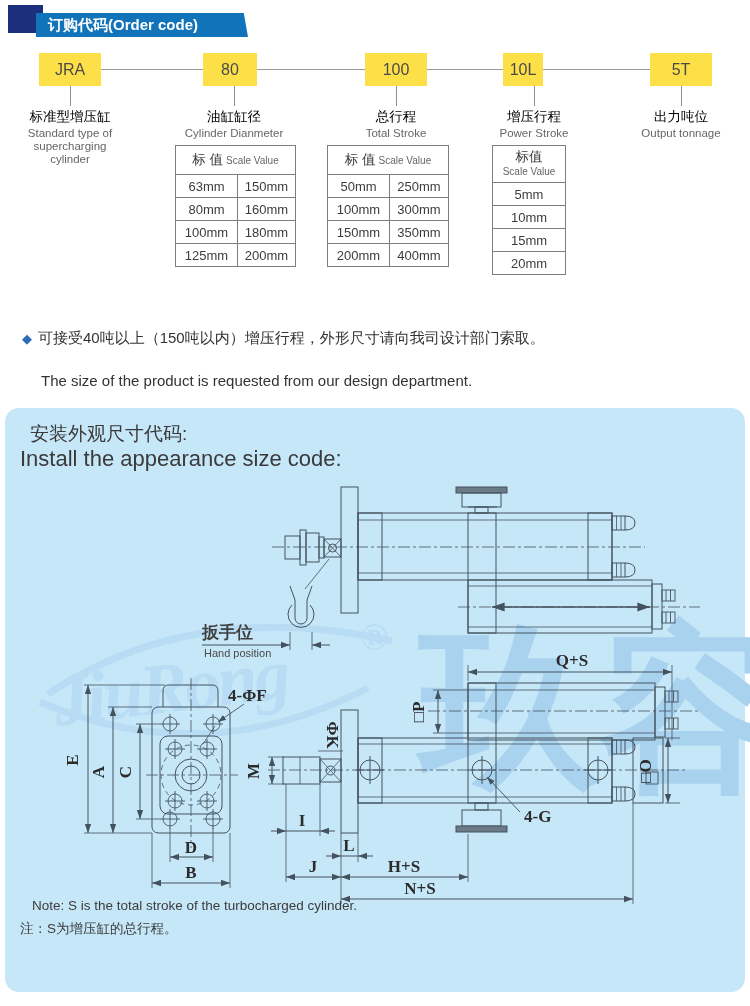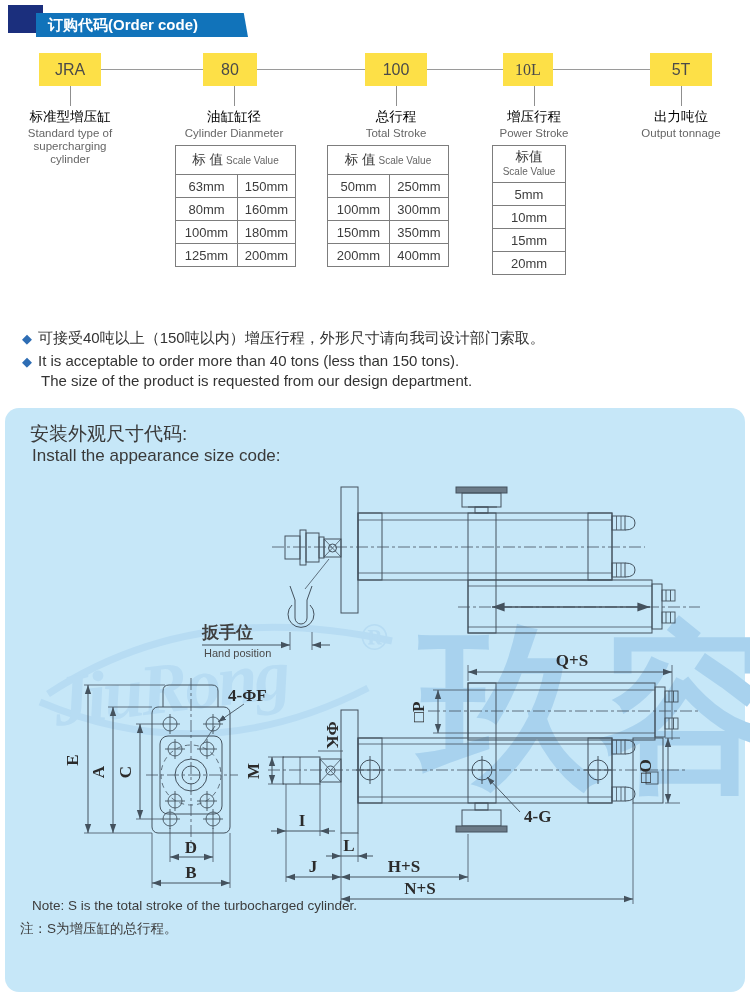--- a/index.html
+++ b/index.html
@@ -25,21 +25,21 @@
   table.scale td.hd{height:28px;font-size:13.5px;color:#333;}
   .hd .en{font-size:10px;color:#666;margin-left:3px;}
   .hd2l{line-height:15px;}
   .hd2l .en{display:block;margin-left:0;}
   
   .bullet{font-size:15px;color:#333;}
   .diam{color:#2e6db4;font-size:13px;margin-right:6px;}
   
   .panel{left:5px;top:408px;width:740px;height:584px;background:#c6e7f8;border-radius:14px;}
   .p-title-cn{left:30px;top:421px;font-size:19px;color:#3a3a3a;z-index:3;}
-  .p-title-en{left:32px;top:446px;font-size:17px;color:#3a3a3a;z-index:3;}
+  .p-title-en{left:20px;top:446px;font-size:22px;color:#3a3a3a;z-index:3;}
   .p-note{left:20px;font-size:13.5px;color:#3c3c3c;z-index:3;}
   
   #draw{position:absolute;left:0;top:0;z-index:2;pointer-events:none;}
   #draw .dim{font-family:"Liberation Serif",serif;font-size:17px;font-weight:bold;
              fill:#2b2b2b;stroke:none;}
   #draw .cjk{font-family:"Liberation Sans",sans-serif;font-size:17px;font-weight:600;
              fill:#3f3f3f;stroke:none;}
   #draw .cjk-sm{font-family:"Liberation Sans",sans-serif;font-size:11px;fill:#4a4a4a;stroke:none;}
   #draw .wm{font-style:italic;font-weight:bold;fill:#b7dcf3;stroke:none;
             font-family:"Liberation Serif",serif;}
@@ -53,21 +53,21 @@
 <div id="page">
 
   <div class="abs navy"></div>
   <div class="abs banner">订购代码(Order code)</div>
 
   <div class="abs connector" style="left:70px;width:583px;"></div>
 
   <div class="abs code-box" style="left:39px;width:62px;">JRA</div>
   <div class="abs code-box" style="left:203px;width:54px;">80</div>
   <div class="abs code-box" style="left:365px;width:62px;">100</div>
-  <div class="abs code-box" style="left:503px;width:50px;font-family:Liberation Serif, serif;">10L</div>
+  <div class="abs code-box" style="left:503px;width:40px;">10L</div>
   <div class="abs code-box" style="left:650px;width:62px;">5T</div>
 
   <div class="abs tick" style="left:70px;"></div>
   <div class="abs tick" style="left:234px;"></div>
   <div class="abs tick" style="left:396px;"></div>
   <div class="abs tick" style="left:534px;"></div>
   <div class="abs tick" style="left:681px;"></div>
 
   <div class="abs lbl-cn" style="left:0px;">标准型增压缸</div>
   <div class="abs lbl-cn" style="left:164px;">油缸缸径</div>
@@ -151,23 +151,20 @@
         </tr>
     <tr>
           <td>20mm</td>
         </tr>
   </tbody>
     </table>
 
 
   <div class="abs bullet" style="left:22px;top:329px;">
     <span class="diam">◆</span><span>可接受40吨以上（150吨以内）增压行程，外形尺寸请向我司设计部门索取。</span>
-  </div>
-  <div class="abs bullet" style="left:22px;top:352px;">
-    <span class="diam">◆</span><span>It is acceptable to order more than 40 tons (less than 150 tons).</span>
   </div>
   <div class="abs bullet" style="left:41px;top:372px;">
     <span>The size of the product is requested from our design department.</span>
   </div>
 
   <div class="abs panel"></div>
   <div class="abs p-title-cn">安装外观尺寸代码:</div>
   <div class="abs p-title-en">Install the appearance size code:</div>
   <div class="abs p-note" style="top:920px;">注：S为增压缸的总行程。</div>
   <div class="abs p-note" style="top:898px;margin-left:12px;">Note: S is the total stroke of the turbocharged cylinder.</div>

